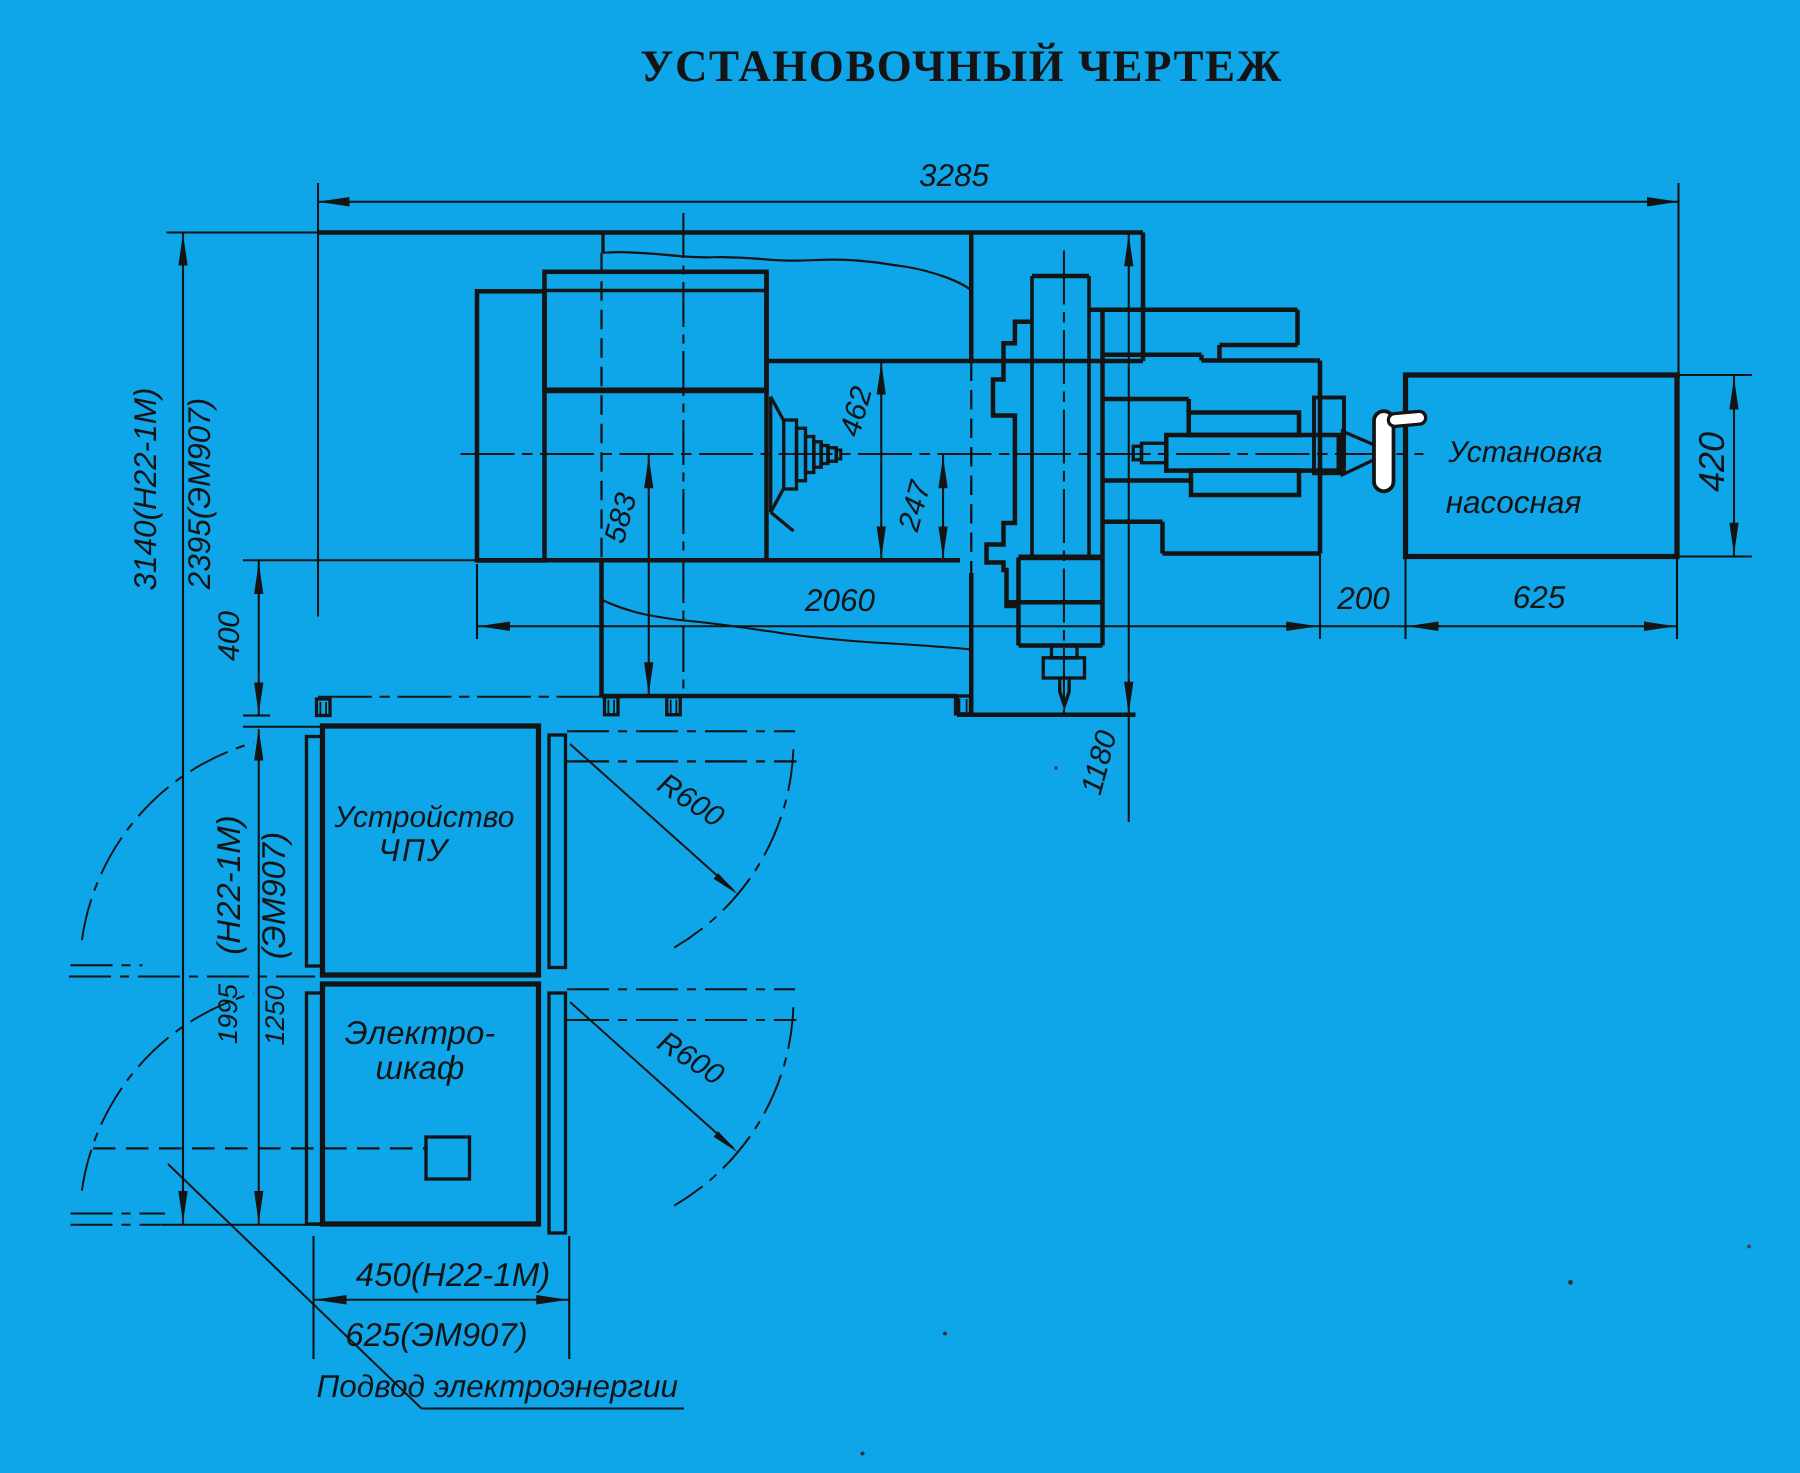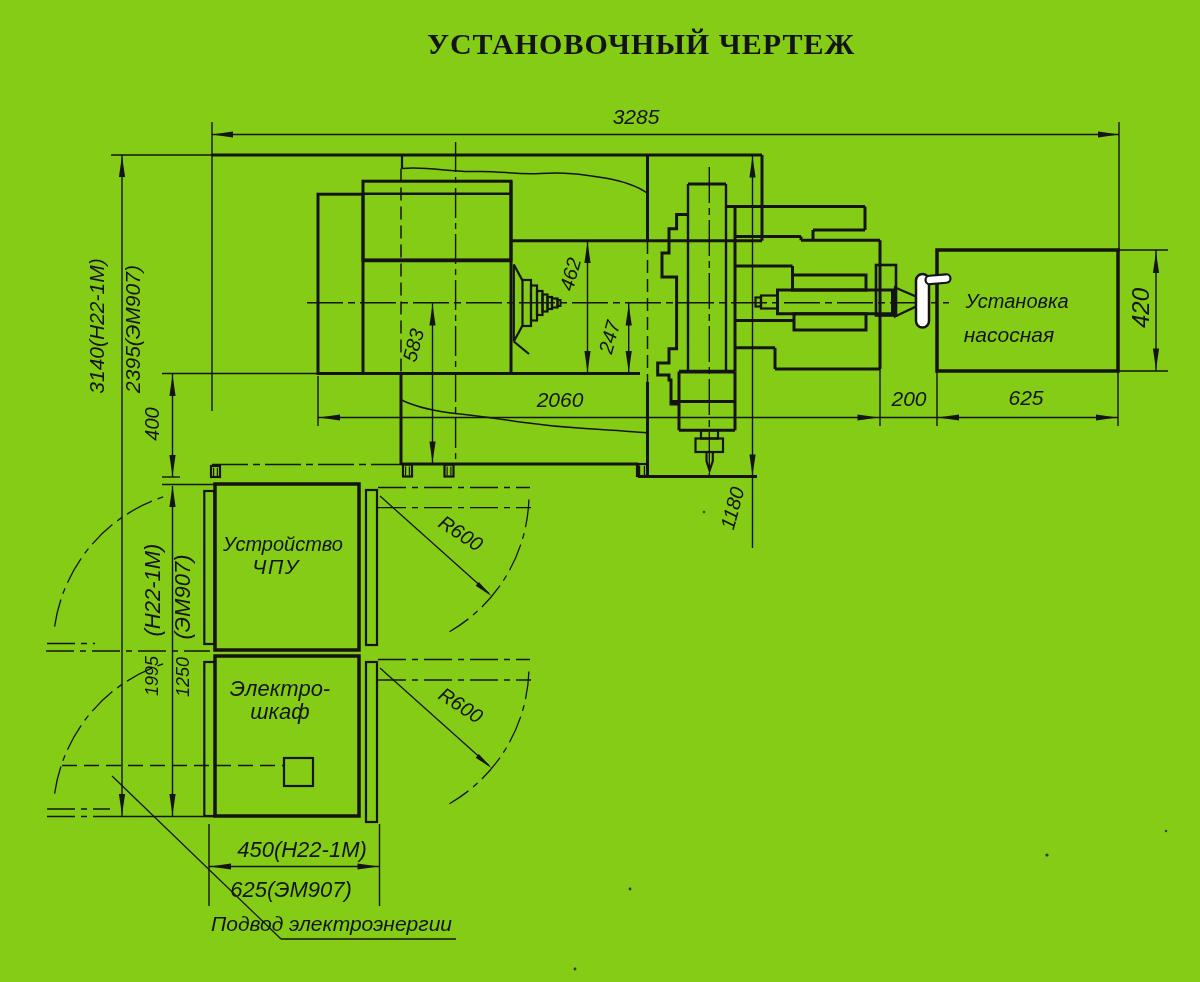--- a/index.html
+++ b/index.html
@@ -1,16 +1,16 @@
 <!DOCTYPE html>
 <html><head>
 <meta charset="utf-8">
 <style>
 html,body{margin:0;padding:0;background:#ffffff;}
-#page{width:1200px;height:982px;position:relative;background:#84cc16;overflow:hidden;}
+#page{width:1200px;height:982px;position:relative;background:#0ea5e9;overflow:hidden;}
 </style>
 </head>
 <body>
 <div id="page">
 <svg width="1200" height="982" viewBox="0 0 1200 982">
 <text x="641" y="54" fill="#141414" text-anchor="middle" style="font-family:&quot;Liberation Serif&quot;,sans-serif;font-size:30px;font-weight:bold;letter-spacing:1px;">УСТАНОВОЧНЫЙ ЧЕРТЕЖ</text>
 <line x1="212" y1="134.5" x2="1119" y2="134.5" stroke="#141414" stroke-width="1.4" stroke-linecap="butt"></line>
 <polygon points="212.0,134.5 233.0,131.4 233.0,137.6" fill="#141414"></polygon>
 <polygon points="1119.0,134.5 1098.0,137.6 1098.0,131.4" fill="#141414"></polygon>
 <line x1="212" y1="122" x2="212" y2="411" stroke="#141414" stroke-width="1.4" stroke-linecap="butt"></line>

